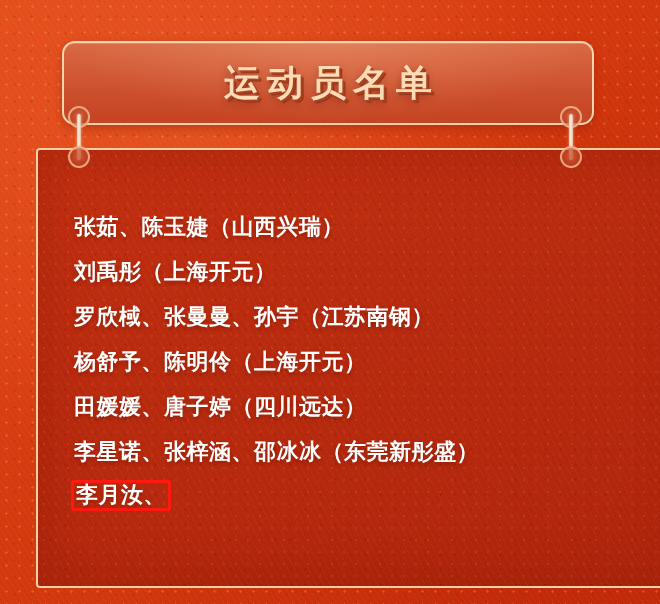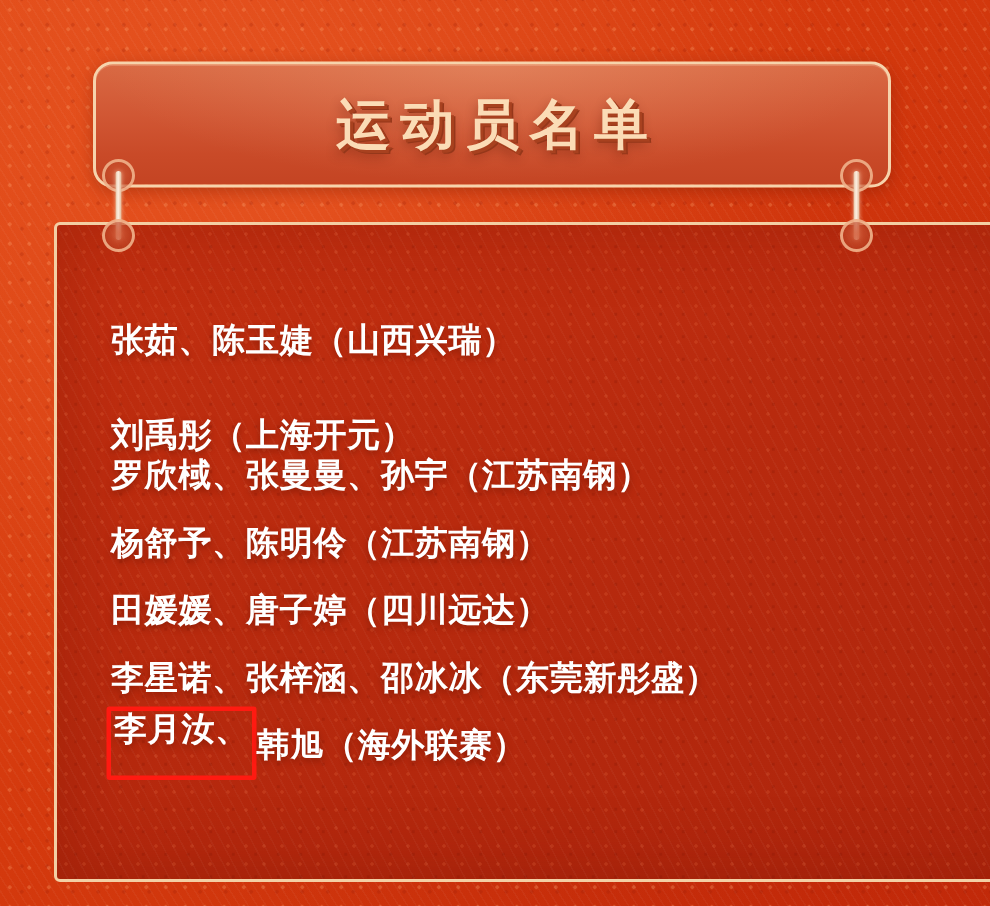--- a/index.html
+++ b/index.html
@@ -181,33 +181,33 @@
     display: flex;
     align-items: center;
     color: #ffffff;
     font-size: 22px;
     font-weight: 700;
     letter-spacing: 0.5px;
     white-space: nowrap;
     text-shadow: 0 2px 4px rgba(110,20,0,0.55);
   }
   .roster-row.r0 { top: 62px; }
-  .roster-row.r1 { top: 107px; margin-top: 18px; }
+  .roster-row.r1 { top: 107px; }
   .roster-row.r2 { top: 152px; justify-content: center; }
   .roster-row.r3 { top: 197px; }
   .roster-row.r4 { top: 242px; text-align: right; }
   .roster-row.r5 { top: 287px; }
   .roster-row.r6 { top: 332px; }
 
   
   .highlight-box {
     display: inline-block;
     border: 3px solid #ff1a11;
     border-radius: 2px;
-    padding: 1px 2px 20px 2px;
+    padding: 1px 2px 2px 2px;
     margin: -4px 0 0 -3px;
     line-height: 1;
   }
 </style>
 </head>
 <body>
 
 <div id="poster">
 
   <div class="title-banner">
@@ -234,28 +234,27 @@
       <li class="roster-row r0">
         <span>张茹、陈玉婕（山西兴瑞）</span>
       </li>
       <li class="roster-row r1">
         <span>刘禹彤（上海开元）</span>
       </li>
       <li class="roster-row r2">
         <span>罗欣棫、张曼曼、孙宇（江苏南钢）</span>
       </li>
       <li class="roster-row r3">
-        <span>杨舒予、陈明伶（江苏南钢）</span>
+        <span>杨舒予、陈明伶（上海开元）</span>
       </li>
       <li class="roster-row r4">
         <span>田媛媛、唐子婷（四川远达）</span>
       </li>
       <li class="roster-row r5">
         <span>李星诺、张梓涵、邵冰冰（东莞新彤盛）</span>
       </li>
       <li class="roster-row r6">
         <span class="highlight-box">李月汝、</span>
-        <span>韩旭（海外联赛）</span>
       </li>
     </ul>
   </div>
 
 </div>
 
 </body></html>

